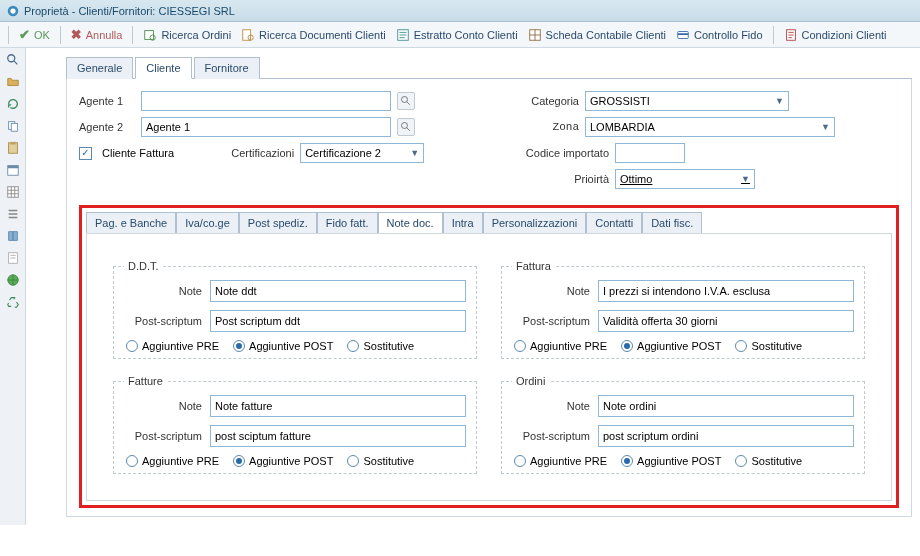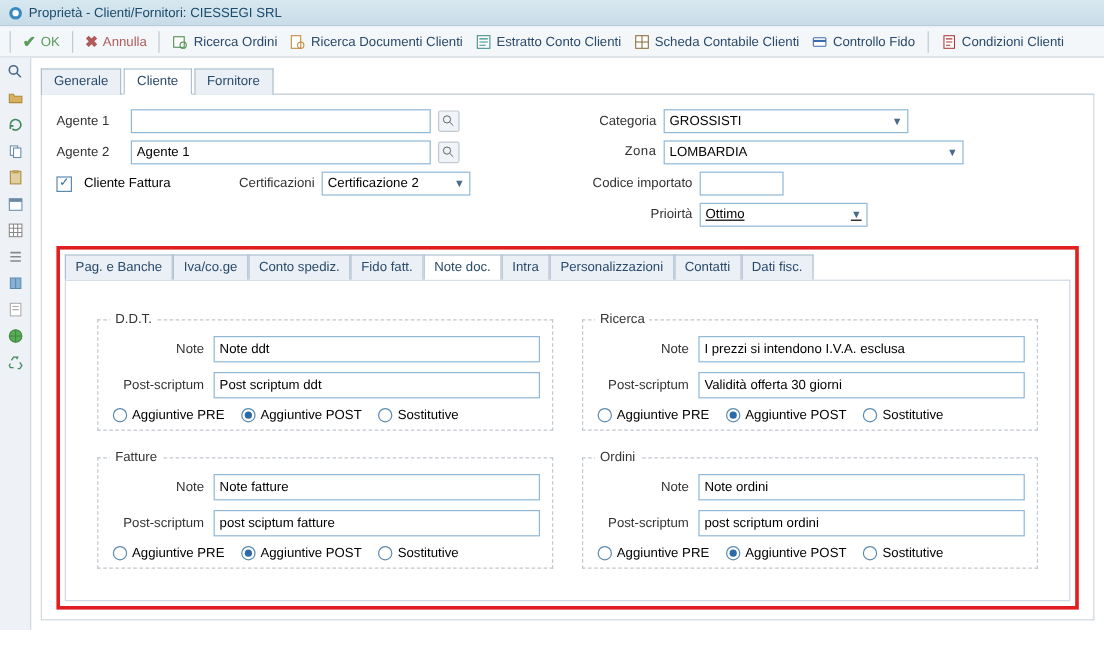--- a/index.html
+++ b/index.html
@@ -6,21 +6,21 @@
   body { margin: 0; background: #fff; width: 920px; }
   .titlebar { background: linear-gradient(#d8e8f0,#c8dce8); height: 22px; display:flex; align-items:center; padding:0 6px; color:#1a4a6a; border-bottom:1px solid #a8c0d0;}
   .titlebar svg { margin-right:4px;}
   .toolbar { background:#f4f7fa; height:26px; border-bottom:1px solid #d0d8e0; display:flex; align-items:center; padding:0 4px; gap:2px;}
   .toolbar .sep { width:1px; height:18px; background:#c0c8d0; margin:0 4px;}
   .tbtn { display:flex; align-items:center; gap:4px; padding:2px 4px; color:#2a4a6a; cursor:default; white-space:nowrap;}
   .tbtn.ok { color:#5a9a5a;}
   .tbtn.cancel { color:#b05a5a;}
   .checkmark{color:#5a9a5a;font-weight:bold;font-size:13px;}
   .xmark{color:#b05a5a;font-weight:bold;font-size:13px;}
-  .main { display:flex; }
+  .main { display:flex;gap:32px; }
   .sidetool { width:26px; background:#eef2f6; border-right:1px solid #d0d8e0; display:flex; flex-direction:column; align-items:center; padding-top:4px; gap:6px;}
   .sidetool div { width:16px; height:16px; display:flex;align-items:center;justify-content:center;}
   .content { flex:1; padding:8px 8px 8px 8px;}
   .tabs { display:flex; border-bottom:1px solid #b0c0d0; }
   .tab { padding:4px 10px; border:1px solid #b0c0d0; border-bottom:none; background:#eaf0f6; margin-right:2px; position:relative; top:1px; color:#2a4a6a; cursor:default;}
   .tab.active { background:#fff; border-bottom:1px solid #fff;}
   .panel { border:1px solid #d0d8e0; border-top:none; padding:12px 12px 8px 12px; background:#fff;}
   .row { display:flex; align-items:center; margin-bottom:6px; gap:6px;}
   .lbl { display:inline-block; text-align:left; color:#333;}
   .lbl-r { text-align:right;}
@@ -253,21 +253,21 @@
                 <span class="arrow">▼</span>
               </div>
           </div>
         </div>
       </div>
 
       <div class="highlight-box">
         <div class="subtabs">
           <div class="subtab">Pag. e Banche</div>
           <div class="subtab">Iva/co.ge</div>
-          <div class="subtab">Conto spediz.</div>
+          <div class="subtab">Post spediz.</div>
           <div class="subtab">Fido fatt.</div>
           <div class="subtab active">Note doc.</div>
           <div class="subtab">Intra</div>
           <div class="subtab">Personalizzazioni</div>
           <div class="subtab">Contatti</div>
           <div class="subtab">Dati fisc.</div>
         </div>
 
         <div class="subpanel">
 
@@ -291,21 +291,21 @@
                   <span>Aggiuntive POST</span>
                 </div>
               <div class="radio">
                   <span class="rcirc"></span>
                   <span>Sostitutive</span>
                 </div>
             </div>
           </fieldset>
 
           <fieldset>
-            <legend>Ricerca</legend>
+            <legend>Fattura</legend>
             <div class="frow">
                 <div class="flbl">Note</div>
                 <input class="ftxt" value="I prezzi si intendono I.V.A. esclusa" style="">
               </div>
             <div class="frow">
                 <div class="flbl">Post-scriptum</div>
                 <input class="ftxt" value="Validità offerta 30 giorni" style="">
               </div>
             <div class="radios">
               <div class="radio">

